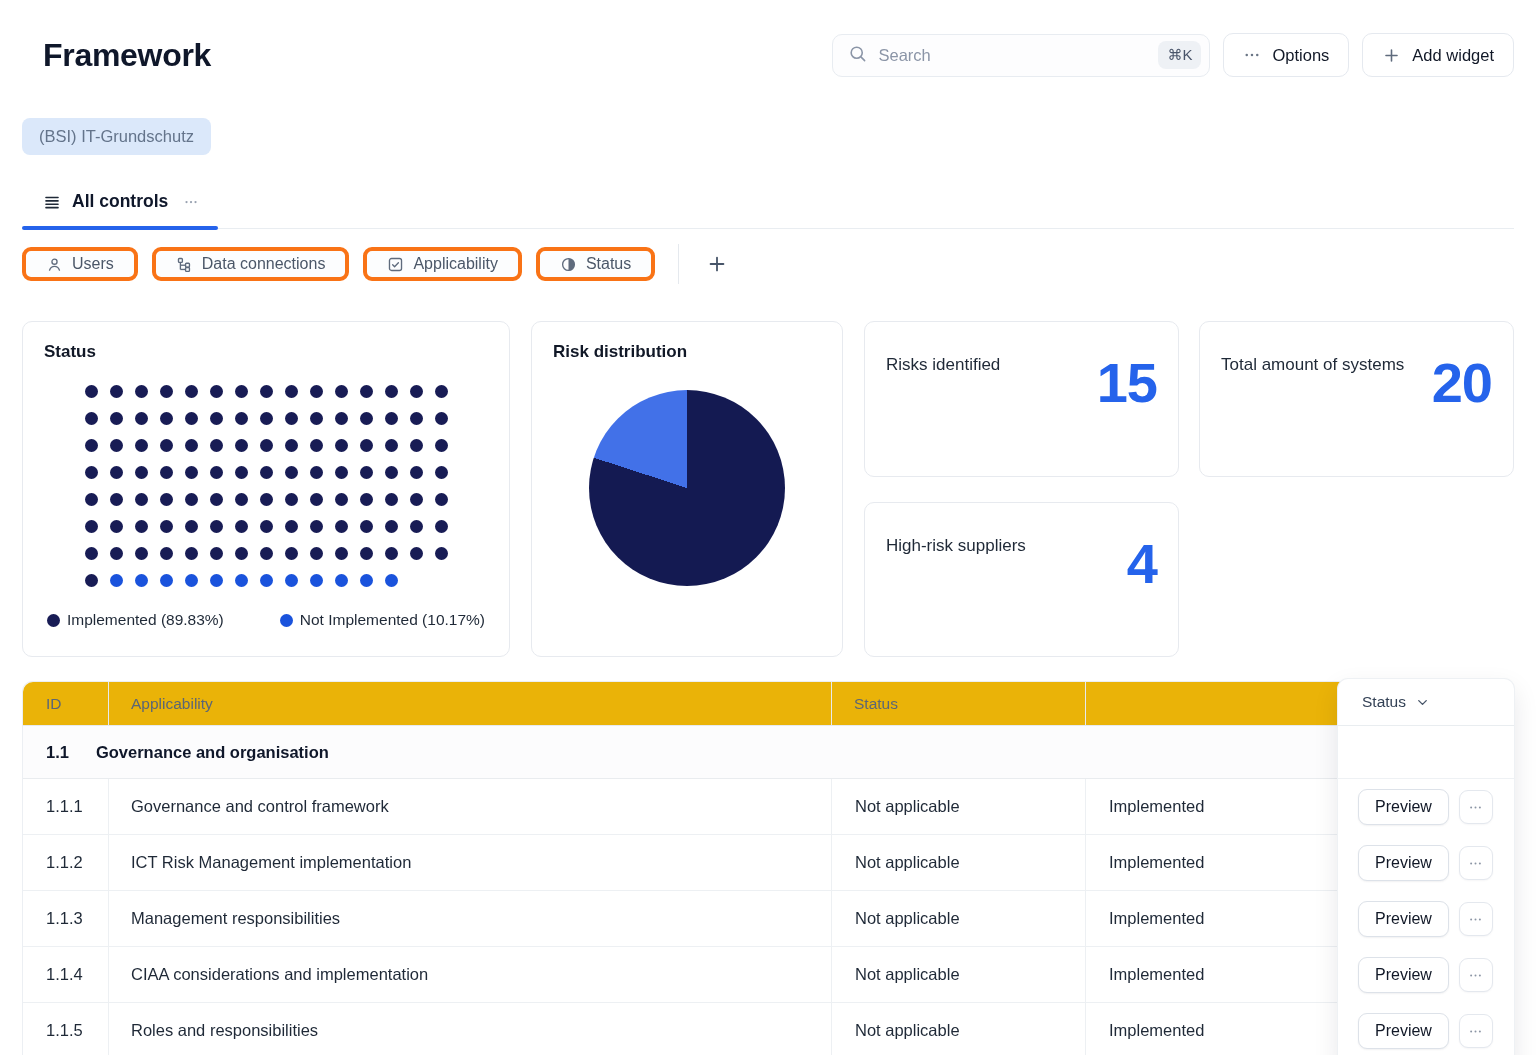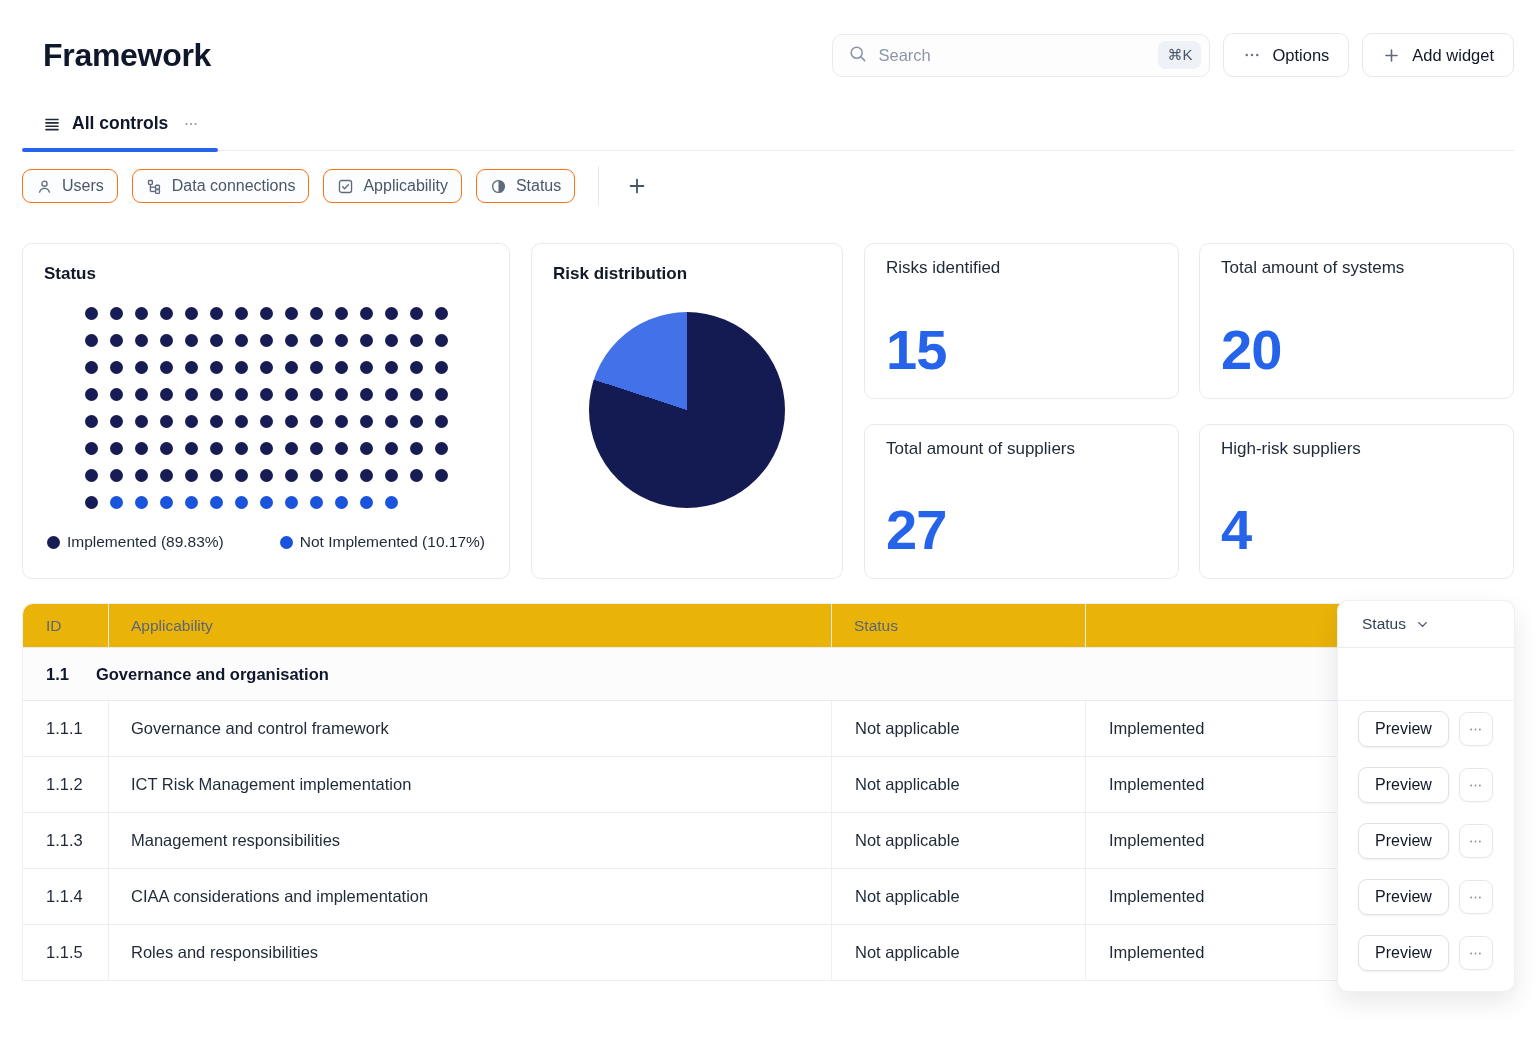--- a/index.html
+++ b/index.html
@@ -43,21 +43,21 @@
     display:inline-flex; align-items:center; gap:11px; padding:2px 18px 16px 21px;
     position:relative; font-weight:700; font-size:17.5px; color:#0f172a; cursor:pointer;
   }
   .tab::after { content:""; position:absolute; left:0; right:0; bottom:-2px; height:4px; background:#2563eb; border-radius:3px; }
   .tab .icn { display:flex; color:#1f2937; }
   .tab .more { color:#98a1b0; display:flex; margin-left:3px; }
 
   
   .filters { margin:15px 22px 0 22px; display:flex; align-items:center; gap:14px; }
   .chip {
-    height:34px; padding:0 13px; border:1px solid #f97316; border-radius:9px; background:#fcfdfe;
+    height:34px; padding:0 20px; border:4px solid #f97316; border-radius:9px; background:#fcfdfe;
     display:inline-flex; align-items:center; gap:9px; font-size:16px; color:#4b5768; cursor:pointer;
   }
   .chip .icn { display:flex; color:#5f6b7d; }
   .filters .divider { width:1px; height:40px; background:#e5e9ee; margin:0 9px; }
   .plus-btn { border:none; background:none; color:#475569; display:flex; cursor:pointer; padding:4px; }
 
   
   .cards { margin:37px 22px 0 22px; display:flex; gap:21px; height:336px; }
   .card { border:1px solid #e7eaef; border-radius:10px; background:#fff; }
   .card-title { margin:20px 0 0 21px; font-size:17px; font-weight:600; color:#111827; }
@@ -66,21 +66,21 @@
   .dotgrid { margin:23px auto 0; display:grid; grid-template-columns:repeat(15,13px); column-gap:12px; row-gap:14px; width:max-content; }
   .dot { width:13px; height:13px; border-radius:50%; }
   .legend { display:flex; justify-content:center; gap:56px; margin-top:24px; }
   .legend-item { display:flex; align-items:center; gap:7px; font-size:15.5px; color:#1f2937; }
   .legend-dot { width:13px; height:13px; border-radius:50%; flex:none; }
 
   .pie-card { width:312px; }
   .pie { width:196px; height:196px; border-radius:50%; margin:28px auto 0; }
 
   .stat-grid { flex:1; display:grid; grid-template-columns:1fr 1fr; gap:25px 20px; }
-  .stat-card { padding:14px 21px 16px; display:flex; flex-direction:column; justify-content:space-between; }
+  .stat-card { padding:33px 21px 16px; display:flex; justify-content:space-between; }
   .stat-title { font-size:17px; font-weight:500; color:#1f2937; }
   .stat-value { font-size:56px; font-weight:700; color:#2563eb; line-height:1; letter-spacing:-1px; margin-bottom:4px; }
 
   
   .table { margin:24px 22px 0 22px; position:relative; border:1px solid #eceff3; border-bottom:none; border-radius:10px 10px 0 0; }
   .tgrid { display:grid; grid-template-columns:86px 723px 254px 254px 1fr; }
   .thead { background:#eab308; height:44px; border-bottom:1px solid #e7eaee; border-radius:10px 10px 0 0; }
   .th { display:flex; align-items:center; padding-left:22px; font-size:15.5px; color:#5b6676; border-right:1px solid #e7eaee; }
   .th.first { padding-left:23px; border-top-left-radius:10px; }
   .th.last { border-right:none; }
@@ -150,20 +150,23 @@
           <svg width="19" height="19" viewBox="0 0 24 24" fill="none" stroke="#5f6b7d" stroke-width="2" stroke-linecap="round">
               <line x1="12" y1="5" x2="12" y2="19"></line>
               <line x1="5" y1="12" x2="19" y2="12"></line>
             </svg>
         </span>
         <span>Add widget</span>
       </button>
     </div>
   </div>
 
+  <div class="tag-row">
+    <span class="tag">(BSI) IT-Grundschutz</span>
+  </div>
 
   <div class="tabs">
     <div class="tab">
       <span class="icn">
         <svg width="18" height="18" viewBox="0 0 24 24" fill="none" stroke="#1f2937" stroke-width="2.2" stroke-linecap="round">
             <line x1="4" y1="6" x2="20" y2="6"></line>
             <line x1="4" y1="10.5" x2="20" y2="10.5"></line>
             <line x1="4" y1="15" x2="20" y2="15"></line>
             <line x1="4" y1="19.5" x2="20" y2="19.5"></line>
           </svg>
@@ -373,24 +376,20 @@
     </div>
 
     <div class="stat-grid" id="statgrid">
         <div class="card stat-card">
           <div class="stat-title">Risks identified</div>
           <div class="stat-value">15</div>
         </div>
         <div class="card stat-card">
           <div class="stat-title">Total amount of systems</div>
           <div class="stat-value">20</div>
-        </div>
-        <div class="card stat-card">
-          <div class="stat-title">Total amount of suppliers</div>
-          <div class="stat-value">27</div>
         </div>
         <div class="card stat-card">
           <div class="stat-title">High-risk suppliers</div>
           <div class="stat-value">4</div>
         </div>
       </div>
   </div>
 
   <div class="table">
     <div class="thead tgrid">

